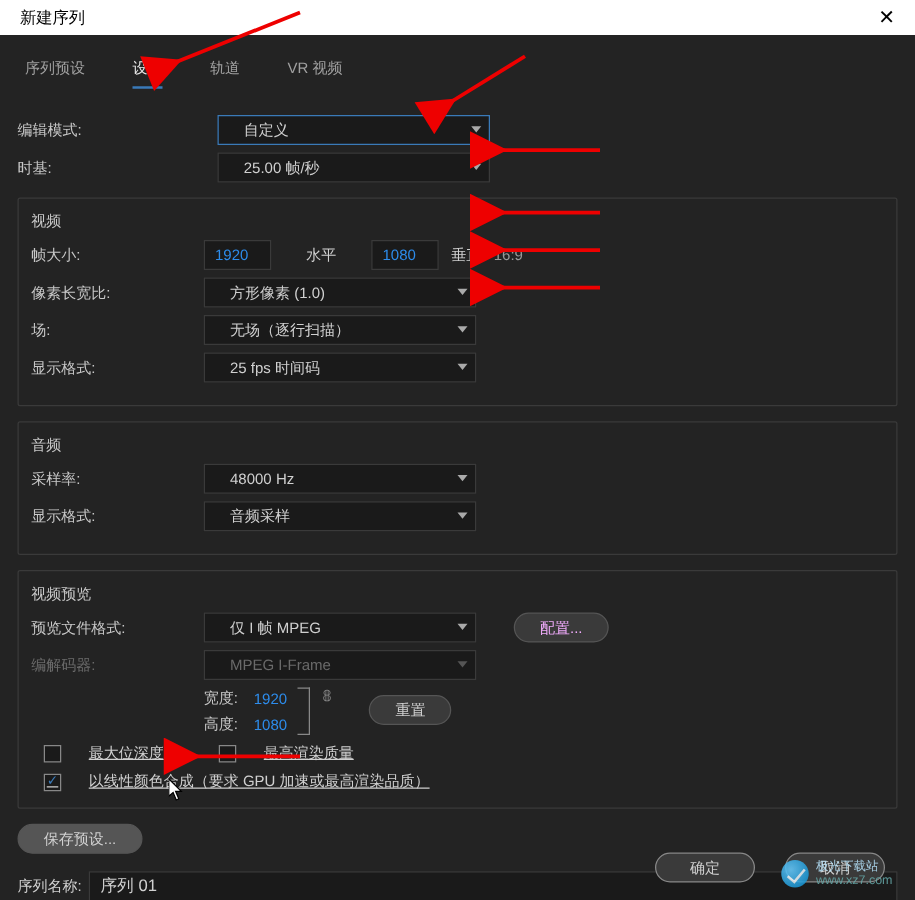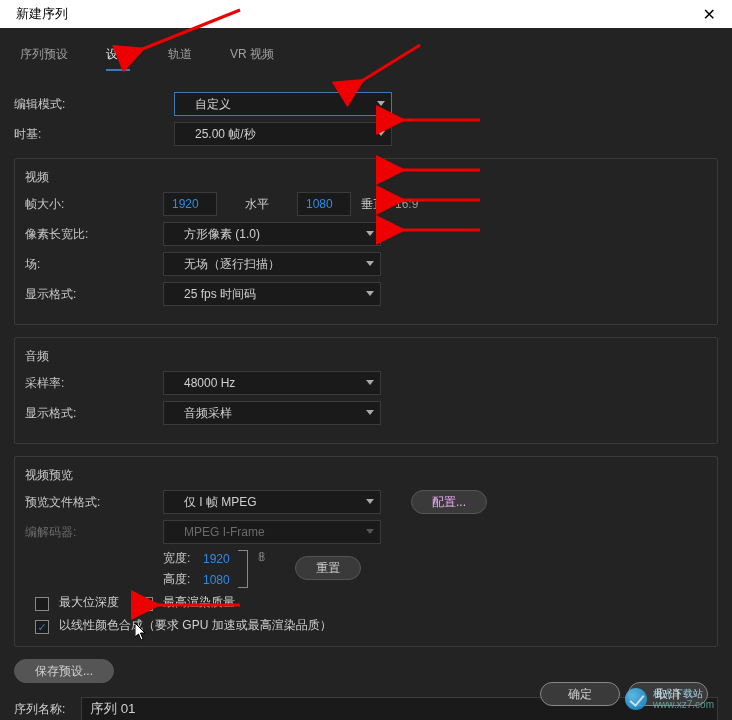--- a/index.html
+++ b/index.html
@@ -127,23 +127,24 @@
   cursor: pointer;
 }
 .checkbox.checked::after {
   content: "✓";
   color: #3a7ab8;
   font-size: 11px;
   line-height: 1;
 }
 .cbrow {
   display: flex;
-  align-items: flex-end;
+  align-items: center;
   margin: 6px 0 0 10px;
-  gap: 4px;
+  gap: 16px;
+  text-decoration: underline;
 }
 .btn {
   background: #3a3a3a;
   border: 1px solid #555;
   color: #d0d0d0;
   border-radius: 12px;
   height: 24px;
   padding: 0 20px;
   display: inline-flex;
   align-items: center;
@@ -156,27 +157,27 @@
 .btn.primary {
   border: 1px solid #888;
   min-width: 80px;
   justify-content: center;
 }
 .footer {
   position: absolute;
   bottom: 14px;
   right: 24px;
   display: flex;
-  gap: 8px;
+  gap: 24px;
 }
 .seqname-row {
   display: flex;
   align-items: center;
   margin-top: 14px;
-  gap: 16px;
+  gap: 6px;
 }
 .watermark {
   position: absolute;
   right: 18px;
   bottom: 10px;
   font-size: 12px;
   color: #7dd0ff;
   opacity: 0.85;
   display: flex;
   align-items: center;

